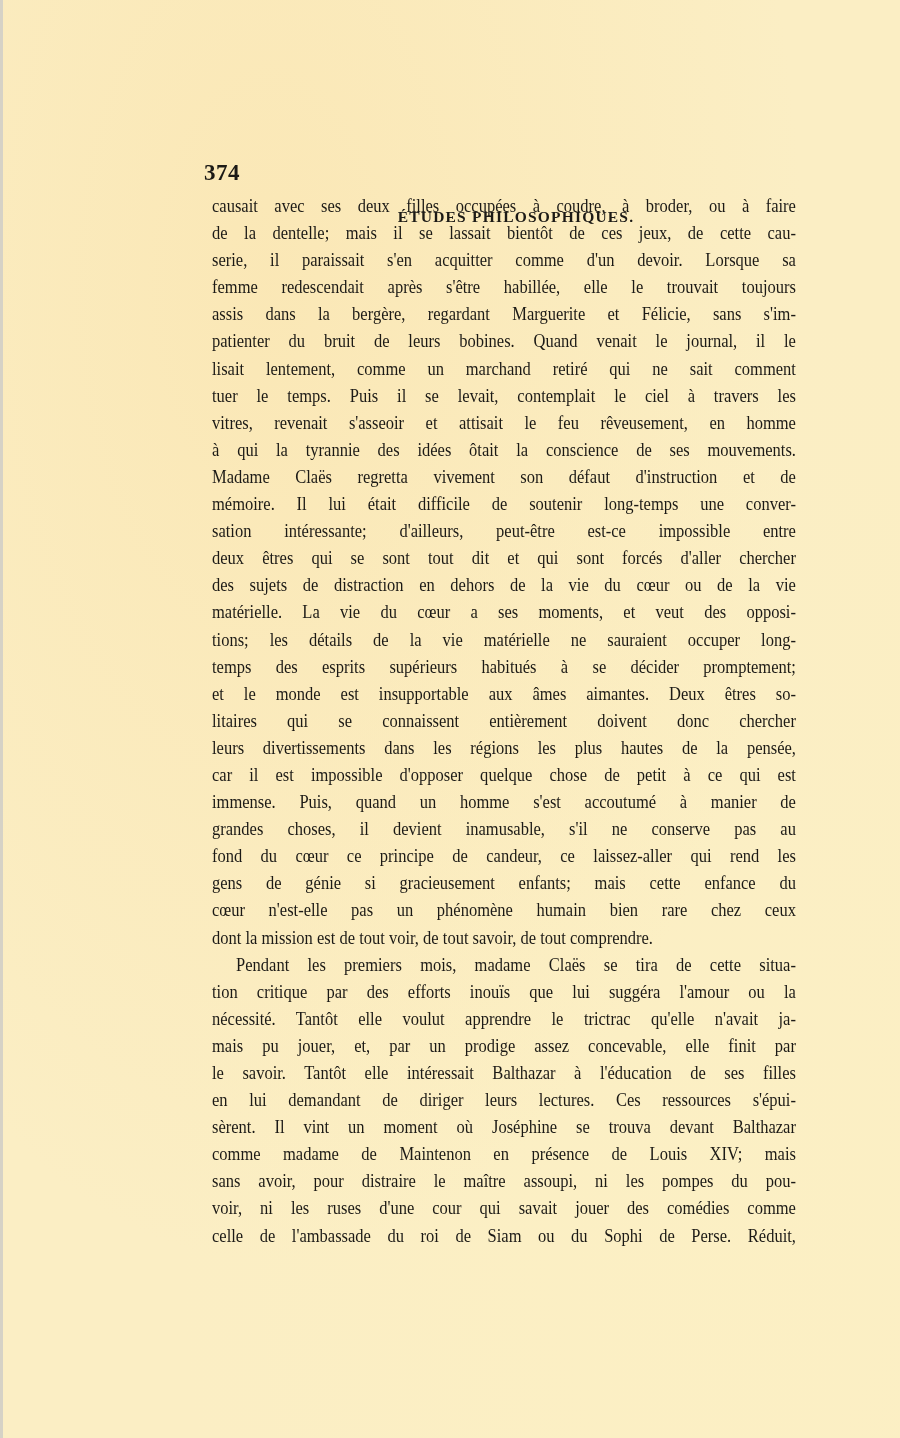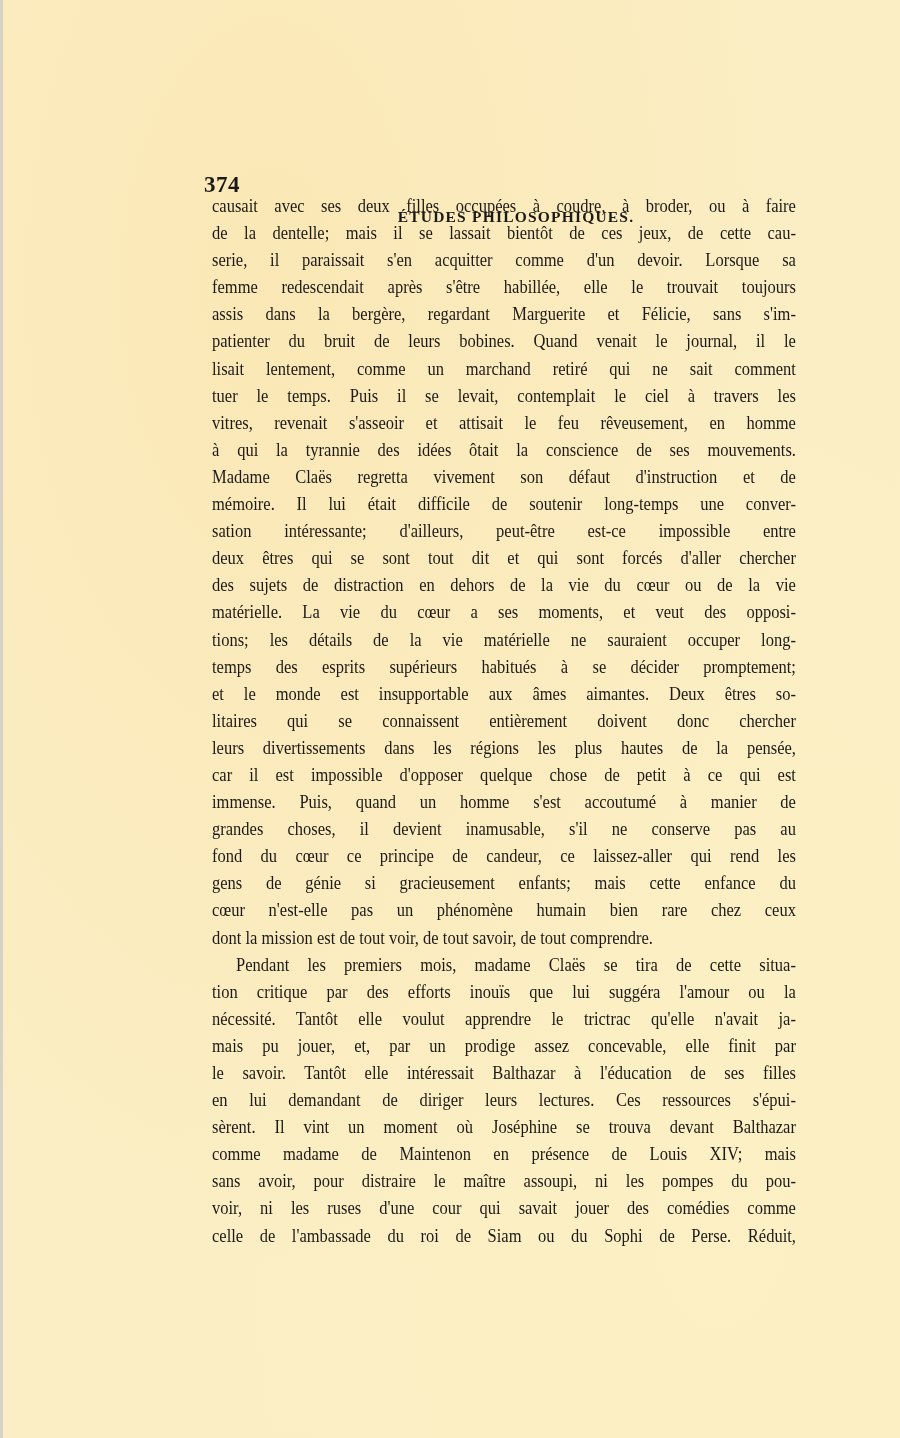--- a/index.html
+++ b/index.html
@@ -18,21 +18,21 @@
     position: absolute; left: 0; top: 0; width: 900px; height: 1438px;
     background:
       radial-gradient(ellipse at 30% 20%, rgba(250,226,170,0.55), rgba(0,0,0,0) 60%),
       radial-gradient(ellipse at 80% 85%, rgba(252,240,196,0.7), rgba(0,0,0,0) 55%),
       #fbeec4;
   }
   .header {
     position: absolute; left: 204px; top: 160px; width: 584px; height: 26px;
   }
   .folio {
-    position: absolute; left: 0; top: 12px;
+    position: absolute; left: 0; top: 0;
     font-size: 23px; font-weight: bold; letter-spacing: 0.5px;
   }
   .running-title {
     position: absolute; left: 0; right: 0; top: 4px; text-align: center;
     font-size: 15.5px; font-weight: bold; letter-spacing: 1.2px;
     padding-left: 40px;
     margin-top: 44px;
   }
   .body-text {
     position: absolute; left: 212px; top: 192px; width: 584px;

